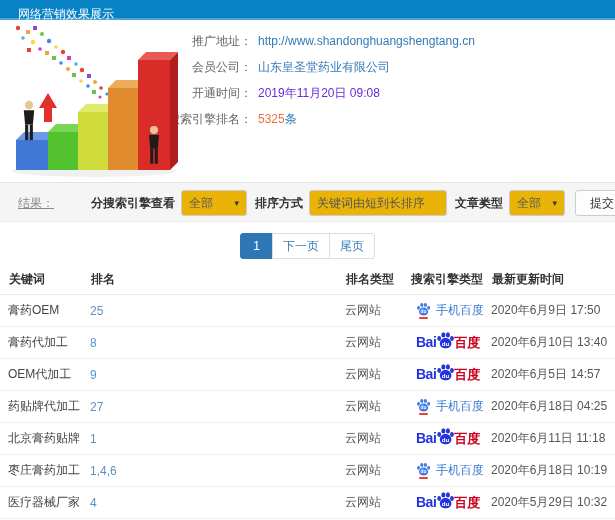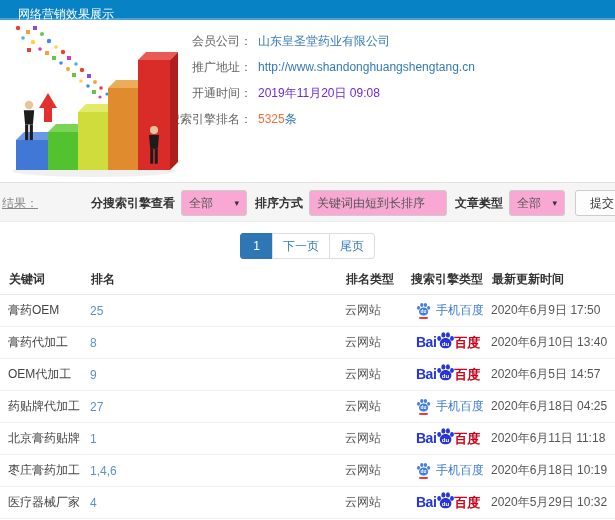--- a/index.html
+++ b/index.html
@@ -16,25 +16,25 @@
   .info-list { margin-left: 160px; padding-top: 8px; }
   .info-row { height: 26px; display: flex; align-items: center; }
   .info-label { display: inline-block; width: 92px; text-align: right; color: #666; margin-right: 6px; }
   .info-link { color: #337ab7; text-decoration: none; cursor: pointer; }
   .info-text { color: #6d28d9; }
   .count-orange { color: #f0703a; }
 
   
   .filter-bar { position: relative; height: 40px; background: #f5f5f5;
     border-top: 1px solid #e3e3e3; border-bottom: 1px solid #ededed; }
-  .result-label { position: absolute; left: 2px; top: 0; line-height: 40px; color: #888; text-decoration: underline; }
+  .result-label { position: absolute; left: 18px; top: 0; line-height: 40px; color: #888; text-decoration: underline; }
   .filter-controls { position: absolute; right: -14px; top: 0; height: 40px;
     display: flex; align-items: center; }
   .f-label { font-weight: bold; color: #333; margin: 0 6px 0 8px; white-space: nowrap; text-align: right; }
-  .select { height: 26px; background: #f9a8d4; border: 1px solid #ccc; border-radius: 3px;
+  .select { height: 26px; background: #eab308; border: 1px solid #ccc; border-radius: 3px;
     display: inline-flex; align-items: center; justify-content: space-between;
     padding: 0 7px; color: #555; cursor: pointer; white-space: nowrap; }
   .select .caret { font-size: 9px; color: #333; margin-left: 8px; }
   .sel-engine { width: 66px; }
   .sel-sort { width: 138px; gap: 48px; }
   .sel-article { width: 56px; }
   .submit-btn { height: 26px; margin-left: 10px; padding: 0 14px; background: #fdfdfd;
     border: 1px solid #ccc; border-radius: 3px; color: #333; font-size: 12px;
     font-family: inherit; cursor: pointer; white-space: nowrap; }
 
@@ -147,26 +147,26 @@
         <g transform="translate(152,108) scale(1.25)">
           <circle cx="0" cy="0" r="3.2" fill="#e8c49c"></circle>
           <polygon points="-4,4 4,4 3,15 -3,15" fill="#1c1c1c"></polygon>
           <rect x="-3" y="15" width="2.4" height="12" fill="#1c1c1c"></rect>
           <rect x="0.6" y="15" width="2.4" height="12" fill="#1c1c1c"></rect>
         </g>
       </svg>
     </div>
     <div class="info-list">
       <div class="info-row">
+        <span class="info-label">推广地址：</span>
+        <a class="info-link">http://www.shandonghuangshengtang.cn</a>
+      </div>
+      <div class="info-row">
         <span class="info-label">会员公司：</span>
         <a class="info-link">山东皇圣堂药业有限公司</a>
-      </div>
-      <div class="info-row">
-        <span class="info-label">推广地址：</span>
-        <a class="info-link">http://www.shandonghuangshengtang.cn</a>
       </div>
       <div class="info-row">
         <span class="info-label">开通时间：</span>
         <span class="info-text">2019年11月20日 09:08</span>
       </div>
       <div class="info-row">
         <span class="info-label">搜索引擎排名：</span>
         <span>
           <span class="count-orange">5325</span><a class="info-link">条</a>
         </span>

